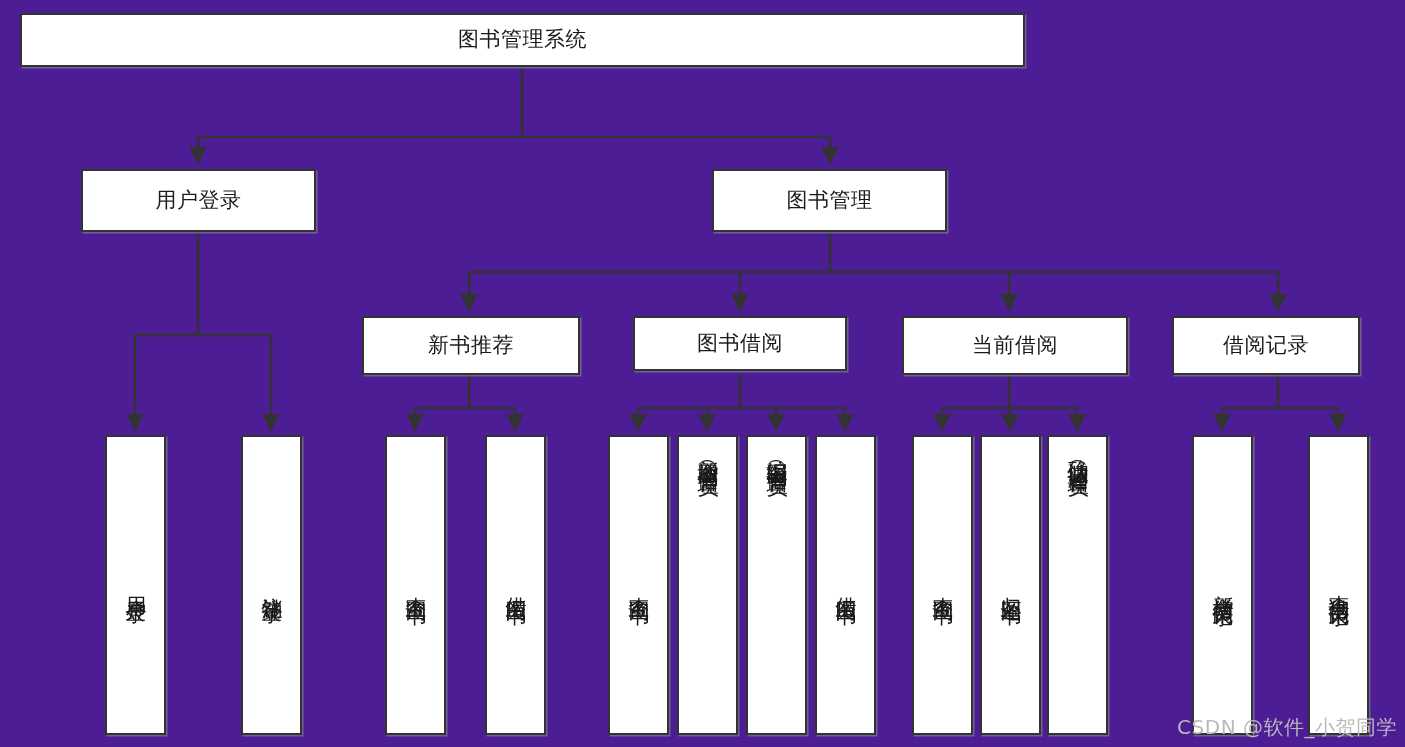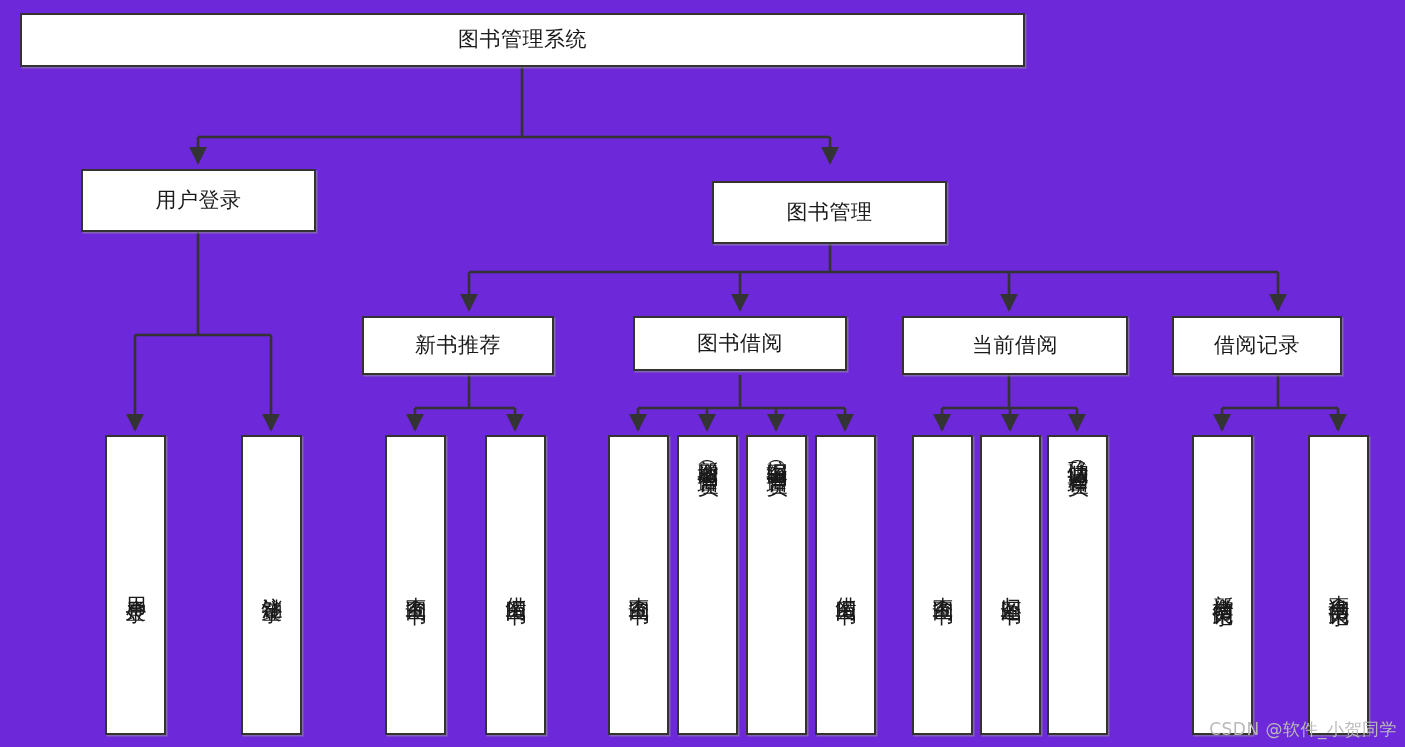--- a/index.html
+++ b/index.html
@@ -7,21 +7,21 @@
     padding: 0;
     background: #ffffff;
   }
   body {
     font-family: "DejaVu Sans", "Liberation Sans", sans-serif;
   }
   #diagram-root {
     position: relative;
     width: 1405px;
     height: 747px;
-    background: #6d28d9;
+    background: #4c1d95;
     overflow: hidden;
   }
   #edges-layer {
     position: absolute;
     left: 0;
     top: 0;
     width: 1405px;
     height: 747px;
     pointer-events: none;
   }
@@ -57,21 +57,21 @@
     line-height: 1;
   }
   .node.vert.centered {
     align-items: center;
     padding-top: 0;
   }
   #watermark {
     position: absolute;
     right: 8px;
     bottom: 6px;
-    font-size: 17px;
+    font-size: 20px;
     color: #b9b9b9;
     letter-spacing: 0.5px;
     user-select: none;
     text-align: right;
   }
 </style>
 </head>
 <body>
 
 <div id="diagram-root">
@@ -126,34 +126,34 @@
     </g>
   </svg>
 
   <div class="node horiz" style="left:20px; top:13px; width:1005px; height:54px;">
     <span class="node-label">图书管理系统</span>
   </div>
 
   <div class="node horiz" style="left:81px; top:169px; width:235px; height:63px;">
     <span class="node-label">用户登录</span>
   </div>
-  <div class="node horiz" style="left:712px; top:181px; width:235px; height:63px;">
+  <div class="node horiz" style="left:712px; top:169px; width:235px; height:63px;">
     <span class="node-label">图书管理</span>
   </div>
 
-  <div class="node horiz" style="left:362px; top:316px; width:192px; height:59px;">
+  <div class="node horiz" style="left:362px; top:316px; width:218px; height:59px;">
     <span class="node-label">新书推荐</span>
   </div>
   <div class="node horiz" style="left:633px; top:316px; width:214px; height:55px;">
     <span class="node-label">图书借阅</span>
   </div>
   <div class="node horiz" style="left:902px; top:316px; width:226px; height:59px;">
     <span class="node-label">当前借阅</span>
   </div>
-  <div class="node horiz" style="left:1172px; top:316px; width:170px; height:59px;">
+  <div class="node horiz" style="left:1172px; top:316px; width:188px; height:59px;">
     <span class="node-label">借阅记录</span>
   </div>
 
   <div class="node vert centered" style="left:105px; top:435px; width:61px; height:300px;">
     <span class="node-label">用户登录</span>
   </div>
   <div class="node vert centered" style="left:241px; top:435px; width:61px; height:300px;">
     <span class="node-label">注销登录</span>
   </div>
 

